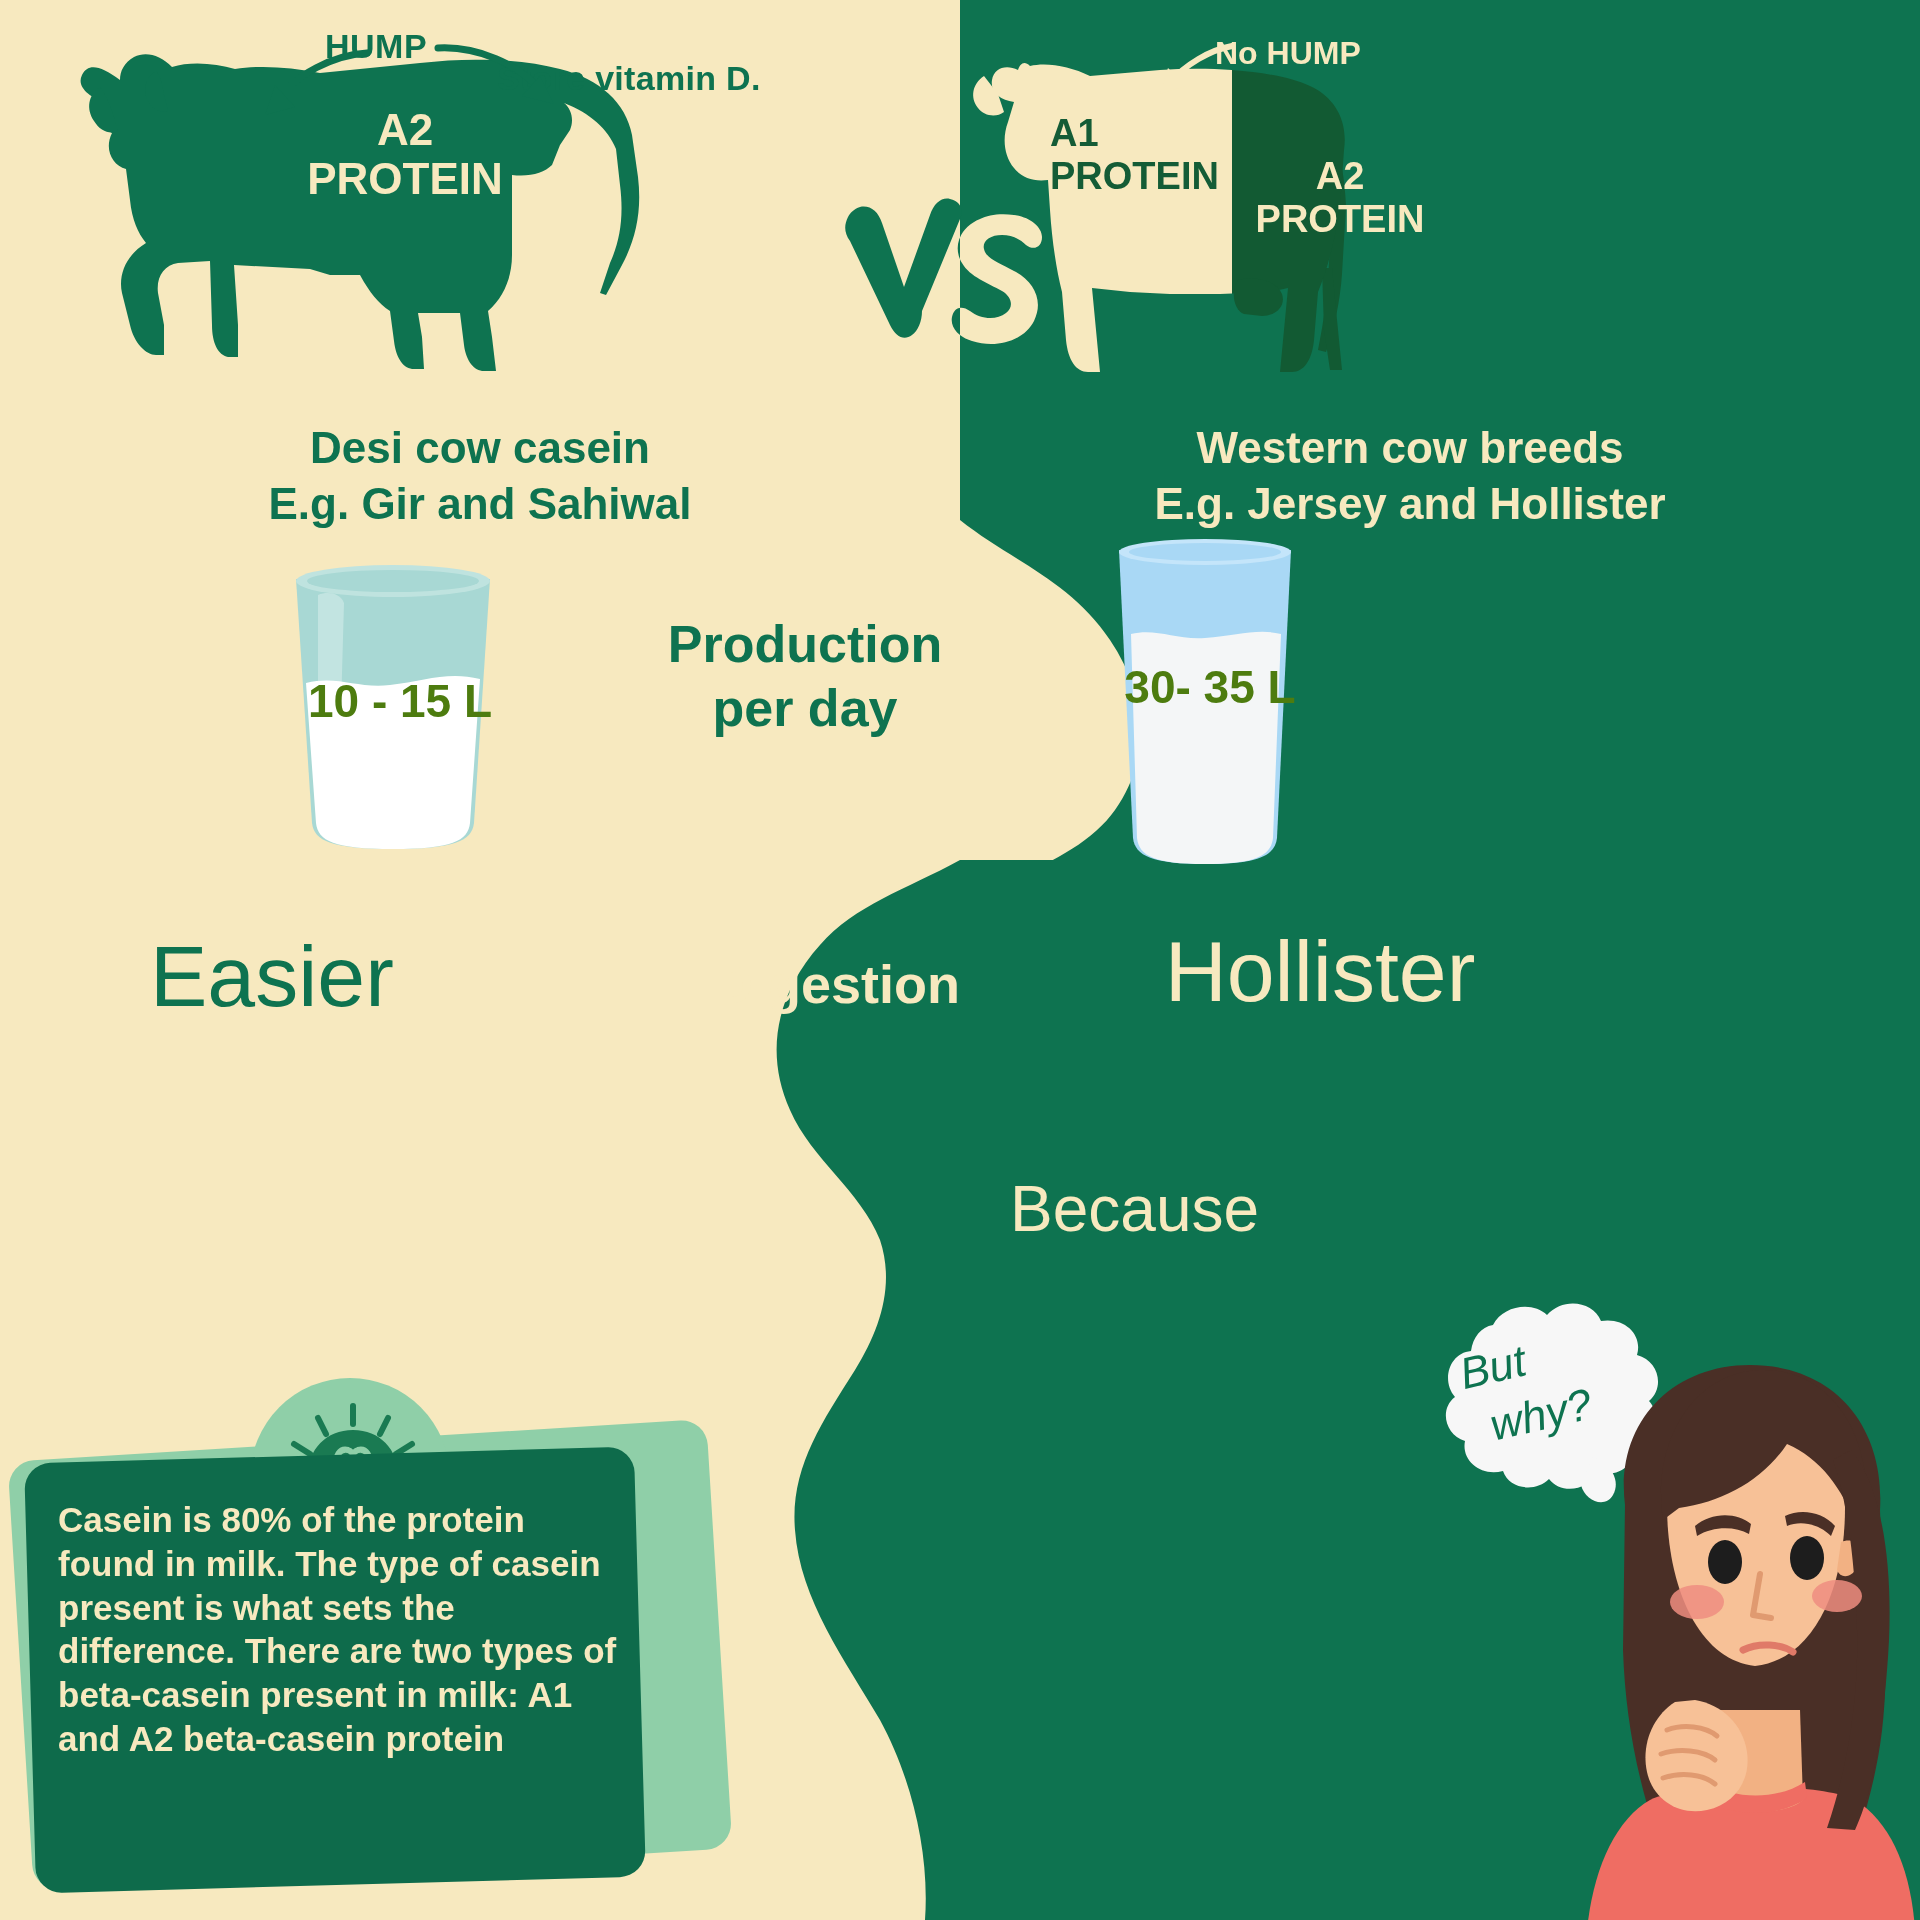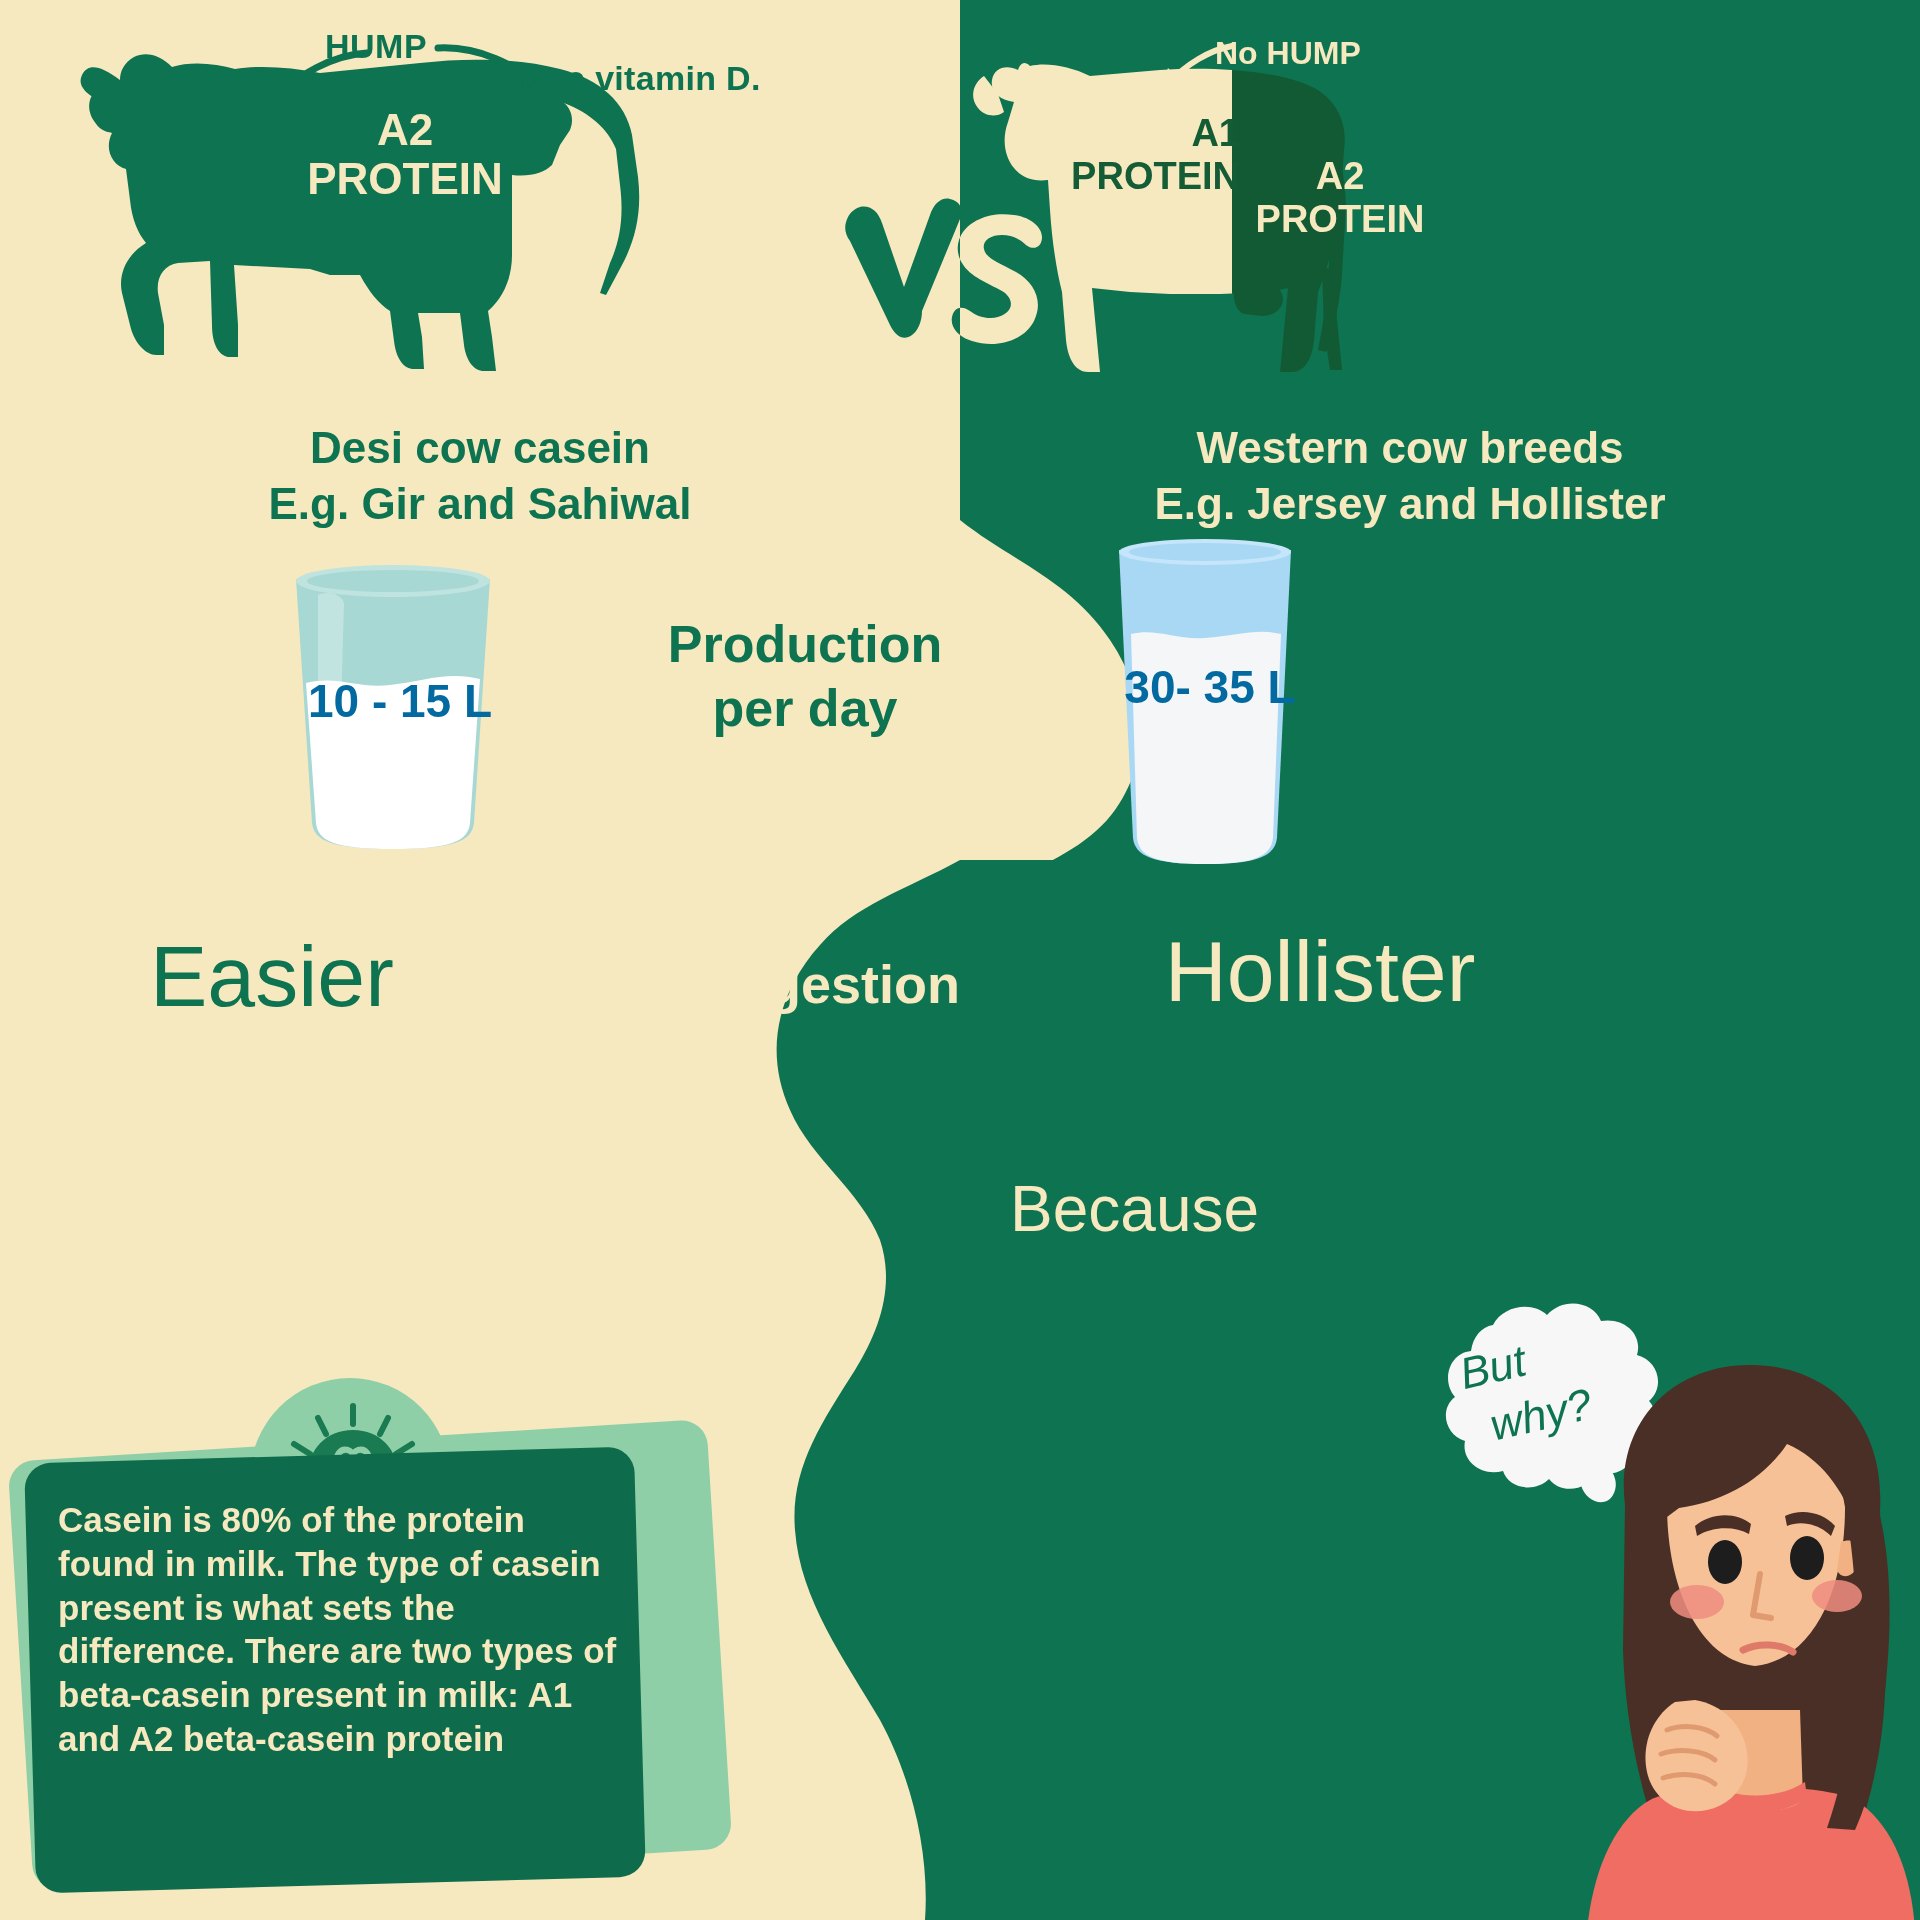--- a/index.html
+++ b/index.html
@@ -25,30 +25,30 @@
   .cream{color:#f7e9bf;}
   .bold{font-weight:bold;}
 
   
   #hump-label{left:325px;top:28px;font-size:34px;font-weight:bold;letter-spacing:.5px;}
   #vitd-label{left:497px;top:60px;font-size:34px;font-weight:bold;letter-spacing:.3px;}
   #nohump-label{left:1215px;top:36px;font-size:32px;font-weight:bold;}
 
   
   #a2-left{left:255px;top:105px;width:300px;text-align:center;font-size:44px;font-weight:bold;line-height:1.12;}
-  #a1-right{left:1050px;top:112px;width:190px;text-align:right;font-size:38px;font-weight:bold;line-height:1.12;}
+  #a1-right{left:1050px;top:112px;width:190px;text-align:left;font-size:38px;font-weight:bold;line-height:1.12;}
   #a2-right{left:1245px;top:155px;width:190px;text-align:center;font-size:38px;font-weight:bold;line-height:1.12;}
 
   
   #breed-left{left:60px;top:420px;width:840px;text-align:center;font-size:44px;font-weight:bold;line-height:1.28;}
   #breed-right{left:960px;top:420px;width:900px;text-align:center;font-size:44px;font-weight:bold;line-height:1.28;}
 
   
   #prod-label{left:640px;top:612px;width:330px;text-align:center;font-size:52px;font-weight:bold;line-height:1.24;}
-  .glass-amt{position:absolute;text-align:center;font-size:46px;font-weight:bold;line-height:1.3;color:#0369a1;}
+  .glass-amt{position:absolute;text-align:center;font-size:46px;font-weight:bold;line-height:1.3;color:#4d7c0f;}
   #amt-left{left:300px;top:672px;width:200px;}
   #amt-right{left:1110px;top:658px;width:200px;}
 
   
   #easier{left:150px;top:930px;width:500px;text-align:left;font-size:86px;color:#0e7350;}
   #digestion{left:640px;top:955px;width:320px;text-align:right;font-size:54px;font-weight:bold;color:#f7e9bf;}
   #difficult{left:1030px;top:925px;width:580px;text-align:center;font-size:86px;color:#f7e9bf;}
 
   
   #card-left-back{position:absolute;left:20px;top:1440px;width:700px;height:430px;background:#8fcfa8;border-radius:26px;transform:rotate(-3.5deg);}

